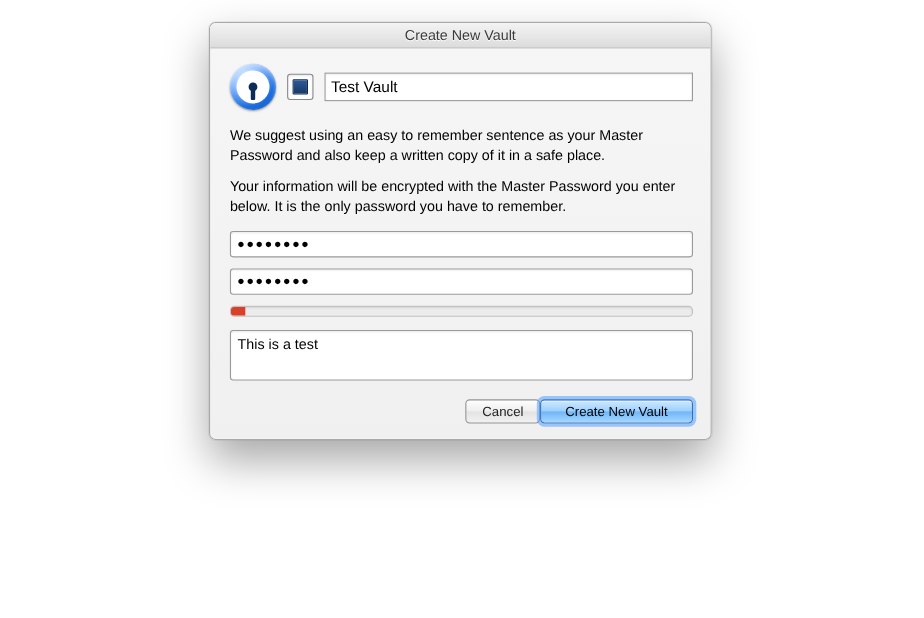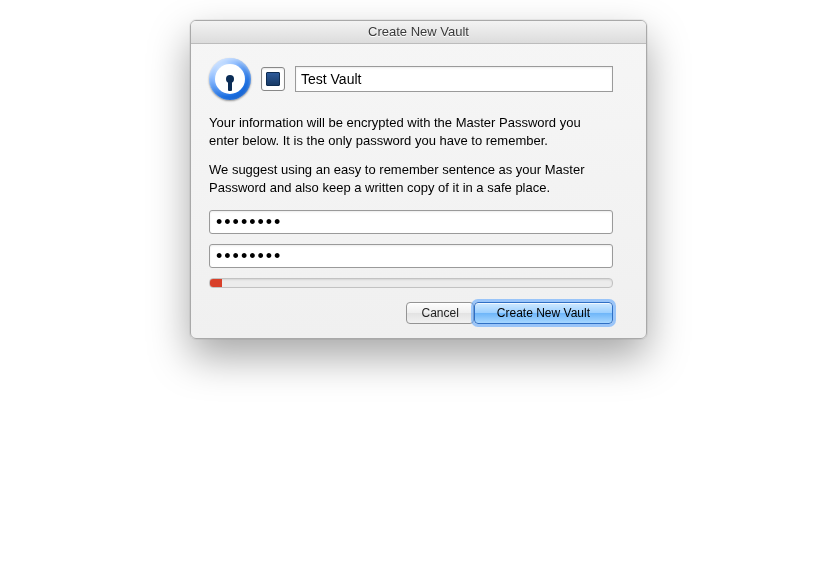--- a/index.html
+++ b/index.html
@@ -11,21 +11,21 @@
     box-shadow:0 18px 40px rgba(0,0,0,.35),0 0 0 1px rgba(0,0,0,.05);
     overflow:hidden;
   }
   .titlebar{
     height:22px;line-height:22px;text-align:center;
     font-size:13px;color:#3a3a3a;
     background:linear-gradient(#f3f3f3,#dcdcdc);
     border-bottom:1px solid #bcbcbc;
     text-shadow:0 1px 0 #fff;
   }
-  .body{padding:14px 33px 14px 18px;}
+  .body{padding:14px 16px 14px 18px;}
   .row1{display:flex;align-items:center;gap:10px;margin-bottom:14px;}
   .app-icon{width:42px;height:42px;position:relative;flex:0 0 auto;}
   .app-icon .ring{
     position:absolute;inset:0;border-radius:50%;
     background:radial-gradient(circle at 35% 30%,#e9f4ff 0%,#87b8ff 35%,#1a6de0 65%,#0b4aa8 100%);
     box-shadow:0 1px 2px rgba(0,0,0,.4),inset 0 2px 4px rgba(255,255,255,.6);
   }
   .app-icon .inner{
     position:absolute;inset:6px;border-radius:50%;background:#fff;
     display:flex;align-items:center;justify-content:center;
@@ -100,32 +100,33 @@
               <div class="keyhole"></div>
             </div>
         </div>
         <div class="color-swatch">
           <div class="chip"></div>
         </div>
         <input class="name-input" type="text" value="Test Vault" style="">
       </div>
 
       <div class="info-text">
+        <p>We suggest using an easy to remember sentence as your Master Password and also keep a written copy of it in a safe place.</p>
         <p>Your information will be encrypted with the Master Password you enter below. It is the only password you have to remember.</p>
-        <p>We suggest using an easy to remember sentence as your Master Password and also keep a written copy of it in a safe place.</p>
       </div>
 
       <input class="pw-input" type="password" value="••••••••" style="">
 
       <input class="pw-input" type="password" value="••••••••" style="">
 
       <div class="strength-wrap">
         <div class="strength-fill" style="width: 3%;"></div>
       </div>
 
+      <textarea class="hint-box" style="">This is a test</textarea>
 
       <div class="button-row">
         <button class="btn">Cancel</button>
         <button class="btn primary">Create New Vault</button>
       </div>
 
     </div>
   </div>
 </div>
 

